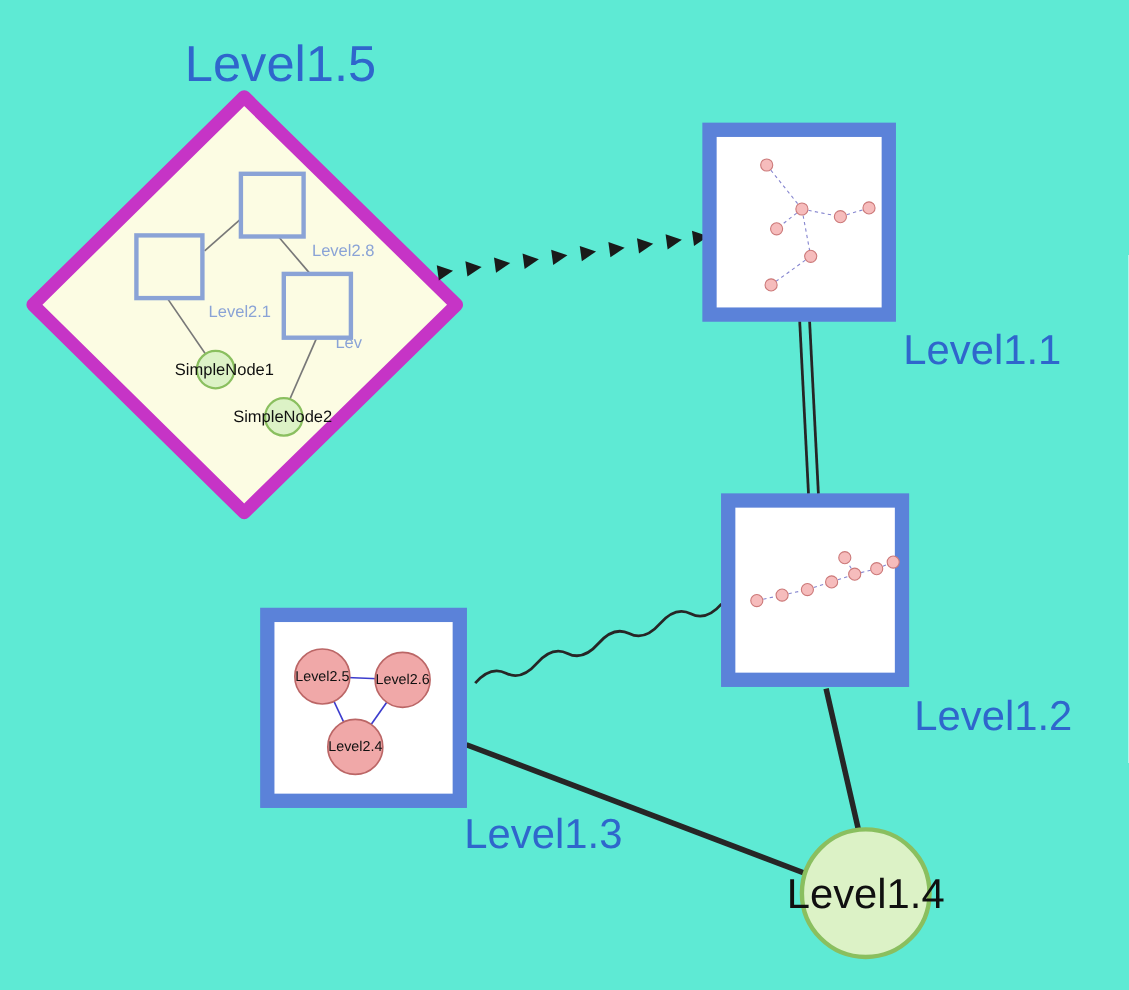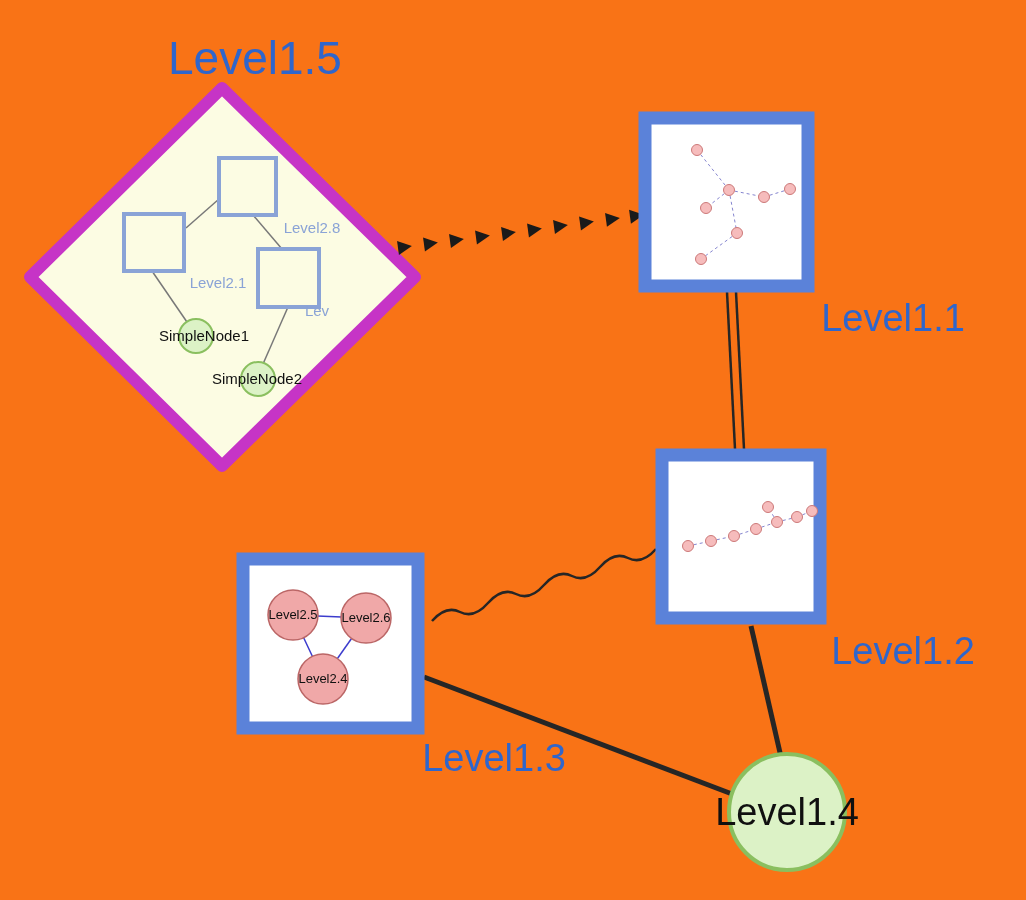--- a/index.html
+++ b/index.html
@@ -1,20 +1,20 @@
 <!DOCTYPE html>
 <html><head>
 <meta charset="utf-8">
 <style>
   html, body { margin: 0; padding: 0; background: #ffffff; }
   .canvas {
     position: relative;
     width: 1026px;
     height: 900px;
-    background: #f97316;
+    background: #5eead4;
     overflow: hidden;
     font-family: "Liberation Sans", sans-serif;
   }
   svg { display: block; }
   text { font-family: "Liberation Sans", sans-serif; }
   .lbl-big   { font-size: 46px; }
   .lbl-node  { font-size: 38px; }
   .lbl-small { font-size: 15px; }
   .lbl-tiny  { font-size: 13px; }
   .anchor-mid { text-anchor: middle; }

